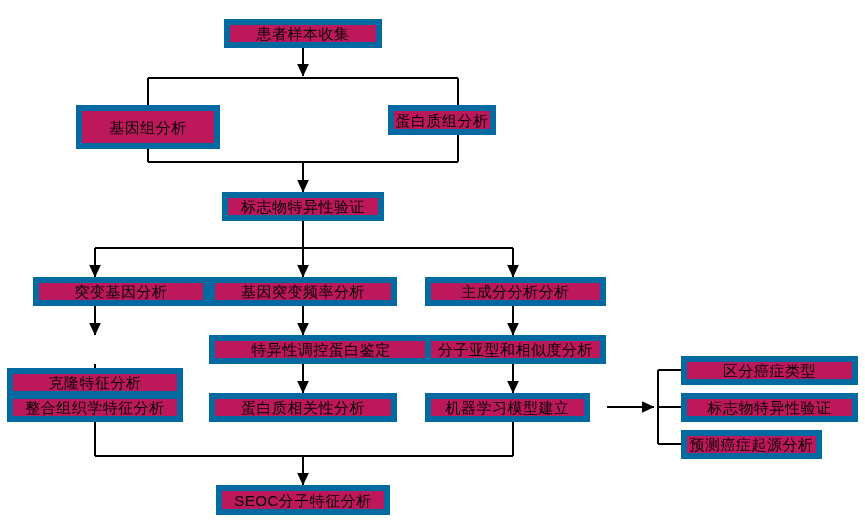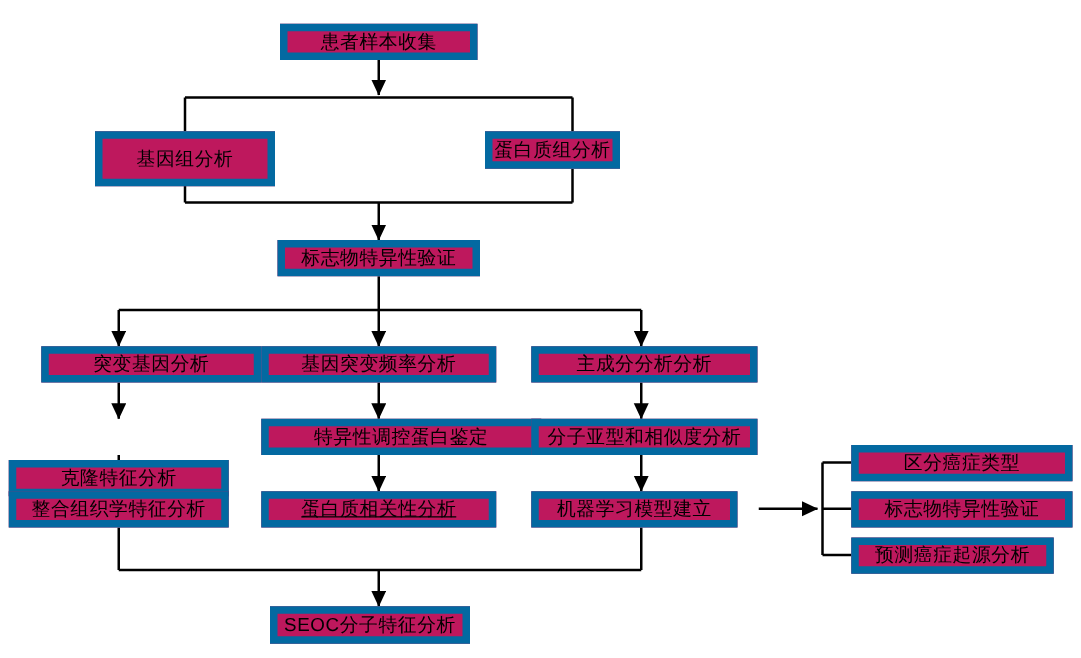--- a/index.html
+++ b/index.html
@@ -86,25 +86,25 @@
   <div class="node" style="left:388px;top:105px;width:108px;height:30px;">蛋白质组分析</div>
 
   <div class="node" style="left:222px;top:192px;width:162px;height:29px;">标志物特异性验证</div>
 
   <div class="node" style="left:7px;top:277px;width:176px;height:29px;margin-left:26px;">突变基因分析</div>
   <div class="node" style="left:7px;top:335px;width:176px;height:29px;margin-top:33px;">克隆特征分析</div>
   <div class="node" style="left:7px;top:393px;width:176px;height:29px;text-align:right;">整合组织学特征分析</div>
 
   <div class="node" style="left:209px;top:277px;width:188px;height:29px;">基因突变频率分析</div>
   <div class="node" style="left:209px;top:335px;width:224px;height:29px;">特异性调控蛋白鉴定</div>
-  <div class="node" style="left:209px;top:393px;width:188px;height:29px;text-decoration:underline;">蛋白质相关性分析</div>
+  <div class="node" style="left:209px;top:393px;width:188px;height:29px;">蛋白质相关性分析</div>
 
   <div class="node" style="left:425px;top:277px;width:181px;height:29px;">主成分分析分析</div>
   <div class="node" style="left:425px;top:335px;width:181px;height:29px;">分子亚型和相似度分析</div>
   <div class="node" style="left:425px;top:393px;width:165px;height:29px;">机器学习模型建立</div>
 
   <div class="node" style="left:681px;top:356px;width:177px;height:29px;">区分癌症类型</div>
   <div class="node" style="left:681px;top:393px;width:177px;height:29px;">标志物特异性验证</div>
-  <div class="node" style="left:681px;top:430px;width:162px;height:29px;">预测癌症起源分析</div>
+  <div class="node" style="left:681px;top:430px;width:141px;height:29px;">预测癌症起源分析</div>
 
-  <div class="node" style="left:216px;top:485px;width:160px;height:30px;">SEOC分子特征分析</div>
+  <div class="node" style="left:216px;top:485px;width:174px;height:30px;">SEOC分子特征分析</div>
 
 </div>
 
 </body></html>

